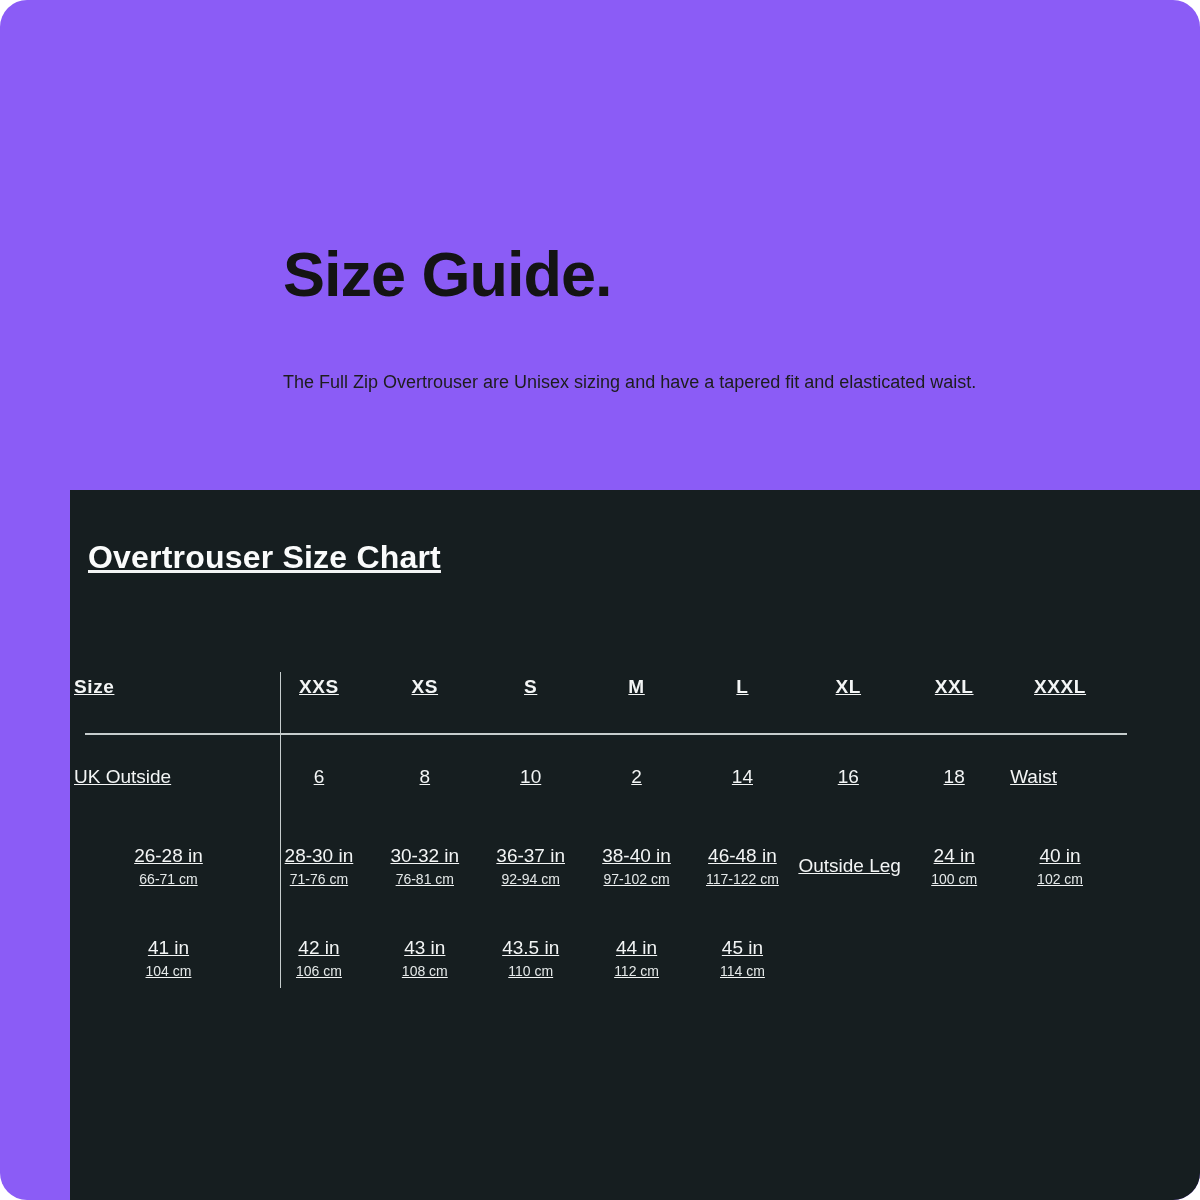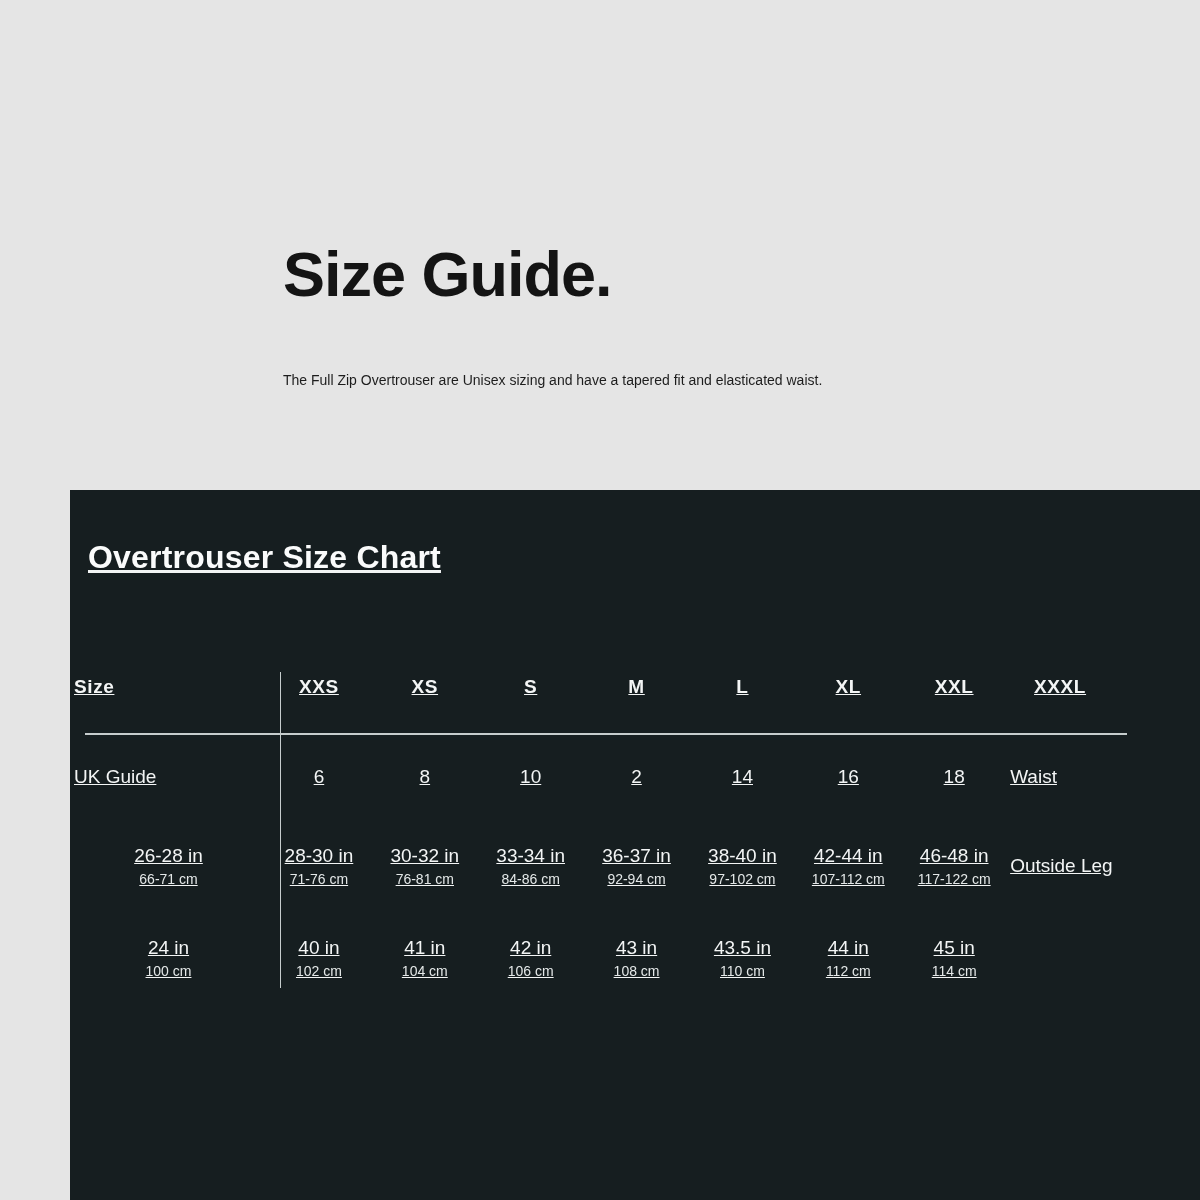--- a/index.html
+++ b/index.html
@@ -5,42 +5,43 @@
   html, body {
     margin: 0;
     padding: 0;
     background: #ffffff;
     font-family: "Liberation Sans", sans-serif;
   }
   .canvas {
     position: relative;
     width: 1200px;
     height: 1200px;
-    background: #e5e5e5;
+    background: #8b5cf6;
     overflow: hidden;
+    border-radius: 27px;
   }
 
   
   .page-title {
     position: absolute;
     left: 283px;
     top: 238px;
     margin: 0;
     font-size: 63px;
     font-weight: 700;
     letter-spacing: -1px;
     color: #141414;
     line-height: 1.15;
   }
   .page-subtitle {
     position: absolute;
     left: 283px;
     top: 371px;
     margin: 0;
-    font-size: 14px;
+    font-size: 18px;
     font-weight: 400;
     color: #1d1d1d;
     line-height: 1.3;
   }
 
   
   .panel {
     position: absolute;
     left: 70px;
     top: 490px;
@@ -129,21 +130,21 @@
       <div class="cell label head">Size</div>
       <div class="cell head">XXS</div>
       <div class="cell head">XS</div>
       <div class="cell head">S</div>
       <div class="cell head">M</div>
       <div class="cell head">L</div>
       <div class="cell head">XL</div>
       <div class="cell head">XXL</div>
       <div class="cell head">XXXL</div>
 
-      <div class="cell label">UK Guide</div>
+      <div class="cell label">UK Outside</div>
       <div class="cell">6</div>
       <div class="cell">8</div>
       <div class="cell">10</div>
       <div class="cell">2</div>
       <div class="cell">14</div>
       <div class="cell">16</div>
       <div class="cell">18</div>
 
       <div class="cell label">Waist</div>
       <div class="cell">
@@ -152,34 +153,26 @@
       </div>
       <div class="cell">
         <span class="in">28-30 in</span>
         <span class="cm">71-76 cm</span>
       </div>
       <div class="cell">
         <span class="in">30-32 in</span>
         <span class="cm">76-81 cm</span>
       </div>
       <div class="cell">
-        <span class="in">33-34 in</span>
-        <span class="cm">84-86 cm</span>
-      </div>
-      <div class="cell">
         <span class="in">36-37 in</span>
         <span class="cm">92-94 cm</span>
       </div>
       <div class="cell">
         <span class="in">38-40 in</span>
         <span class="cm">97-102 cm</span>
-      </div>
-      <div class="cell">
-        <span class="in">42-44 in</span>
-        <span class="cm">107-112 cm</span>
       </div>
       <div class="cell">
         <span class="in">46-48 in</span>
         <span class="cm">117-122 cm</span>
       </div>
 
       <div class="cell label">Outside Leg</div>
       <div class="cell">
         <span class="in">24 in</span>
         <span class="cm">100 cm</span>

